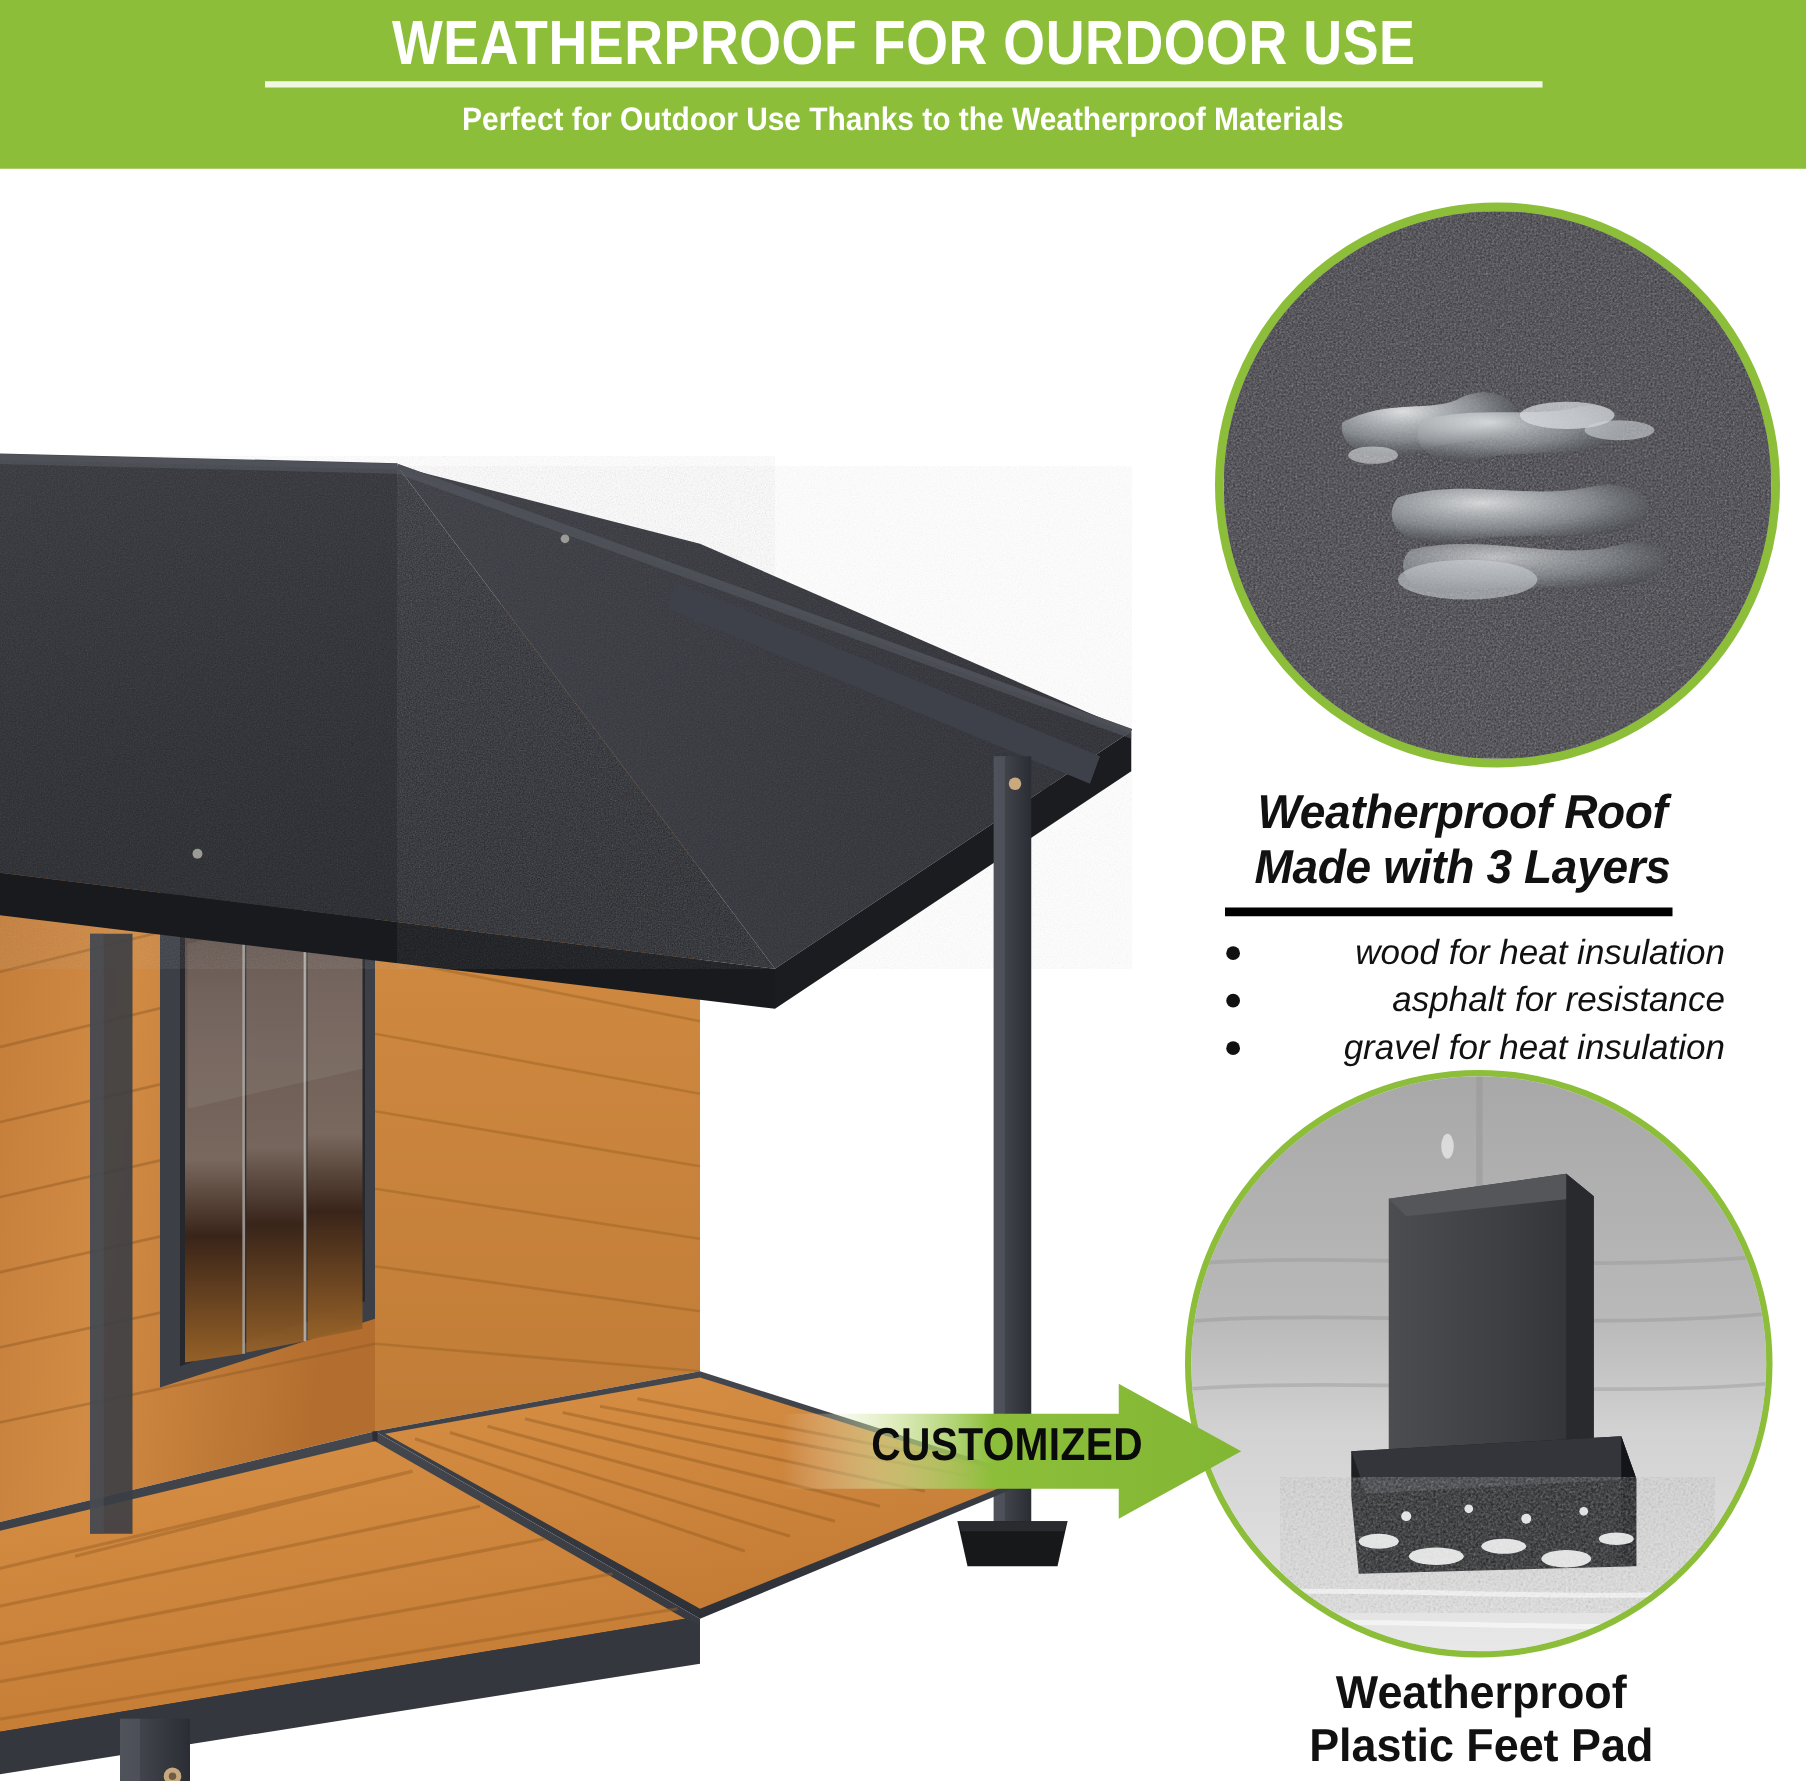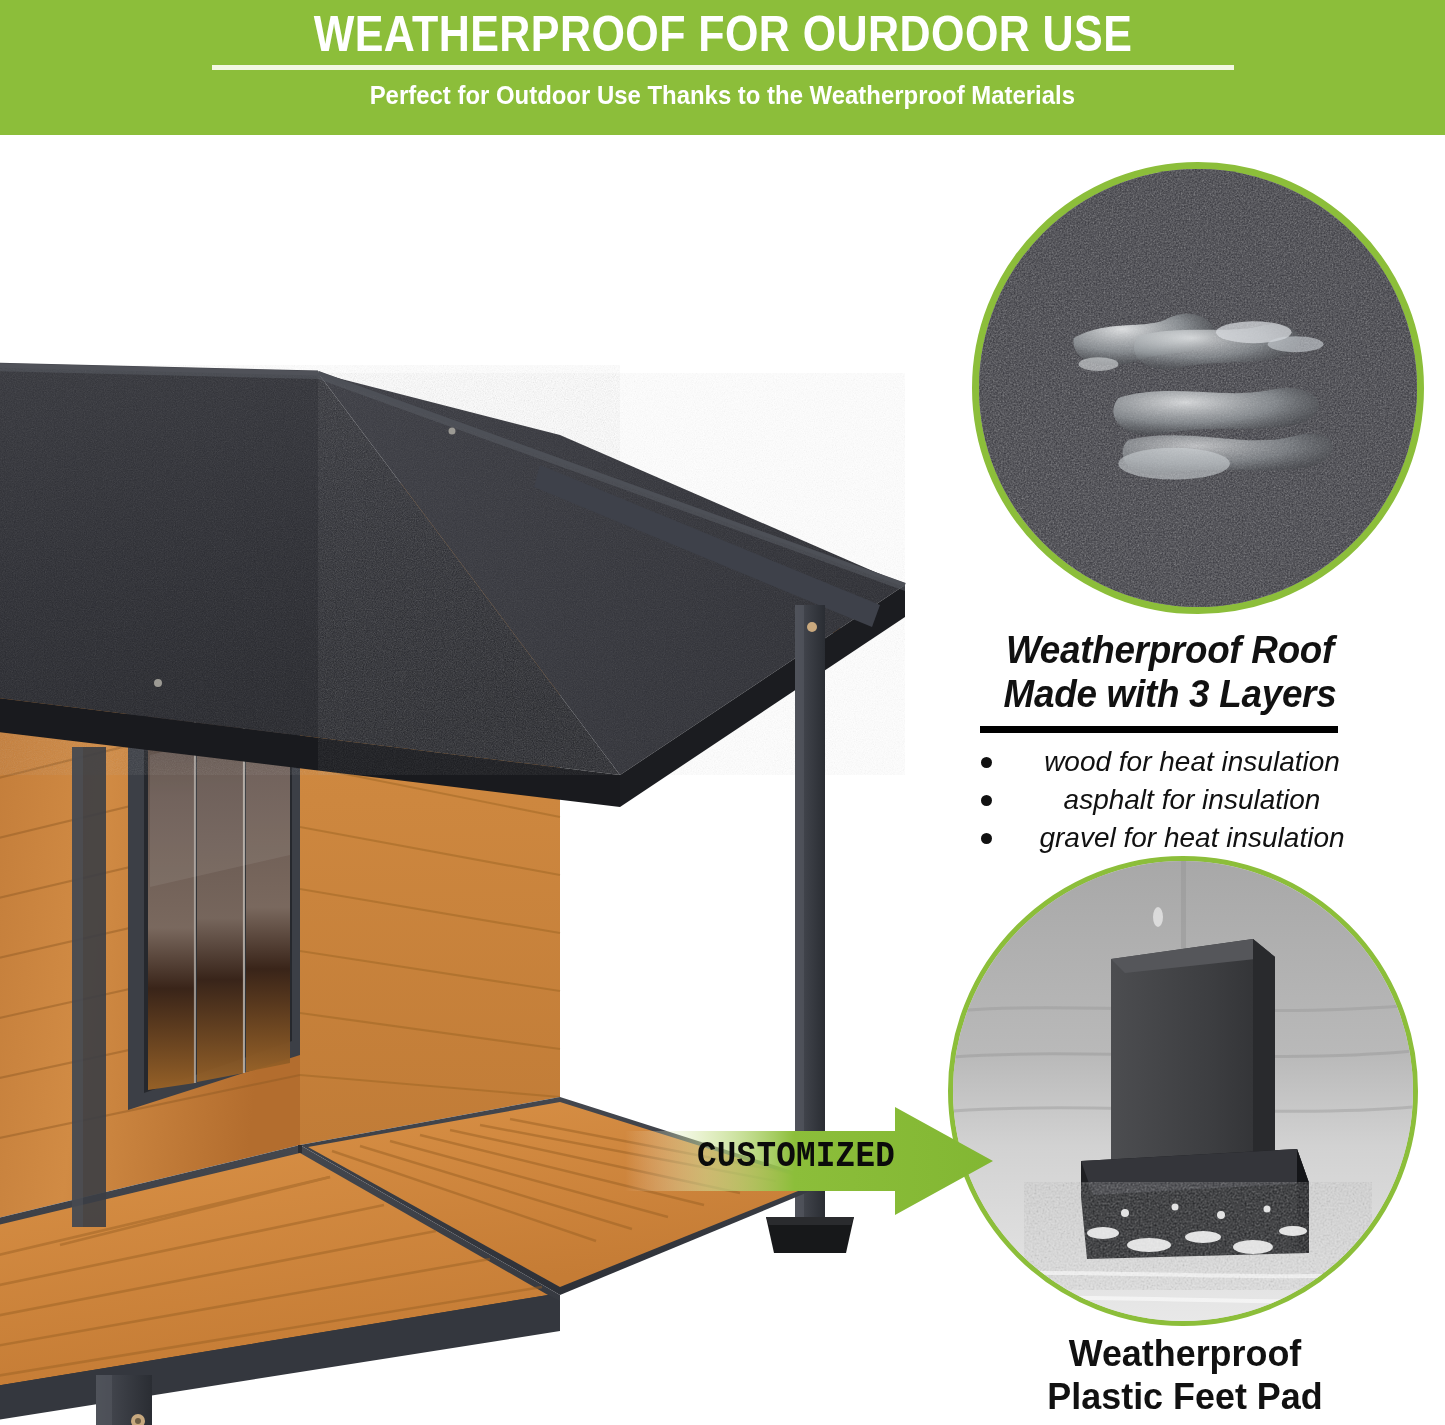--- a/index.html
+++ b/index.html
@@ -82,21 +82,21 @@
   }
   .roof-heading {
     font-size: 38px; font-weight: bold; color: #111;
     line-height: 1.16; letter-spacing: -0.3px;
     transform: scaleX(0.97);
   }
   .divider {
     width: 358px; height: 7px; background: #000;
     margin: 10px auto 10px 20px;
   }
-  .bullet-list { list-style: none; text-align: center; padding-left: 44px; }
+  .bullet-list { list-style: none; text-align: right; padding-left: 44px; }
   .bullet-list li {
     position: relative;
     font-size: 28px; color: #111;
     line-height: 1.36;
     white-space: nowrap;
   }
   .bullet-list li .dot {
     position: absolute; left: -23px; top: 14px;
     width: 11px; height: 11px; background: #111; border-radius: 50%;
   }
@@ -105,21 +105,21 @@
     position: absolute; left: 950px; top: 1332px;
     width: 470px; text-align: center;
     font-size: 37px; font-weight: bold; color: #111;
     line-height: 1.17;
     transform: scaleX(0.97);
   }
 
   
   .arrow-wrap {
     position: absolute; left: 625px; top: 1105px;
-    width: 370px; height: 112px; font-family: Liberation Mono, monospace;
+    width: 370px; height: 112px;
   }
   .arrow-label {
     position: absolute; left: 72px; top: 30px;
     font-size: 37px; font-weight: bold; color: #0b0b0b;
     letter-spacing: 0.3px;
     transform: scaleX(0.88);
     transform-origin: left center;
     white-space: nowrap;
     z-index: 3;
   }
@@ -345,21 +345,21 @@
     <div class="roof-heading">Weatherproof Roof</div>
     <div class="roof-heading">Made with 3 Layers</div>
     <div class="divider"></div>
     <ul class="bullet-list">
       <li>
         <span class="dot"></span>
         <span>wood for heat insulation</span>
       </li>
       <li>
         <span class="dot"></span>
-        <span>asphalt for insulation</span>
+        <span>asphalt for resistance</span>
       </li>
       <li>
         <span class="dot"></span>
         <span>gravel for heat insulation</span>
       </li>
     </ul>
   </div>
 
   <div class="circle-inset" id="feet-circle">
     <svg class="photo" viewBox="0 0 460 460" preserveAspectRatio="xMidYMid slice">

